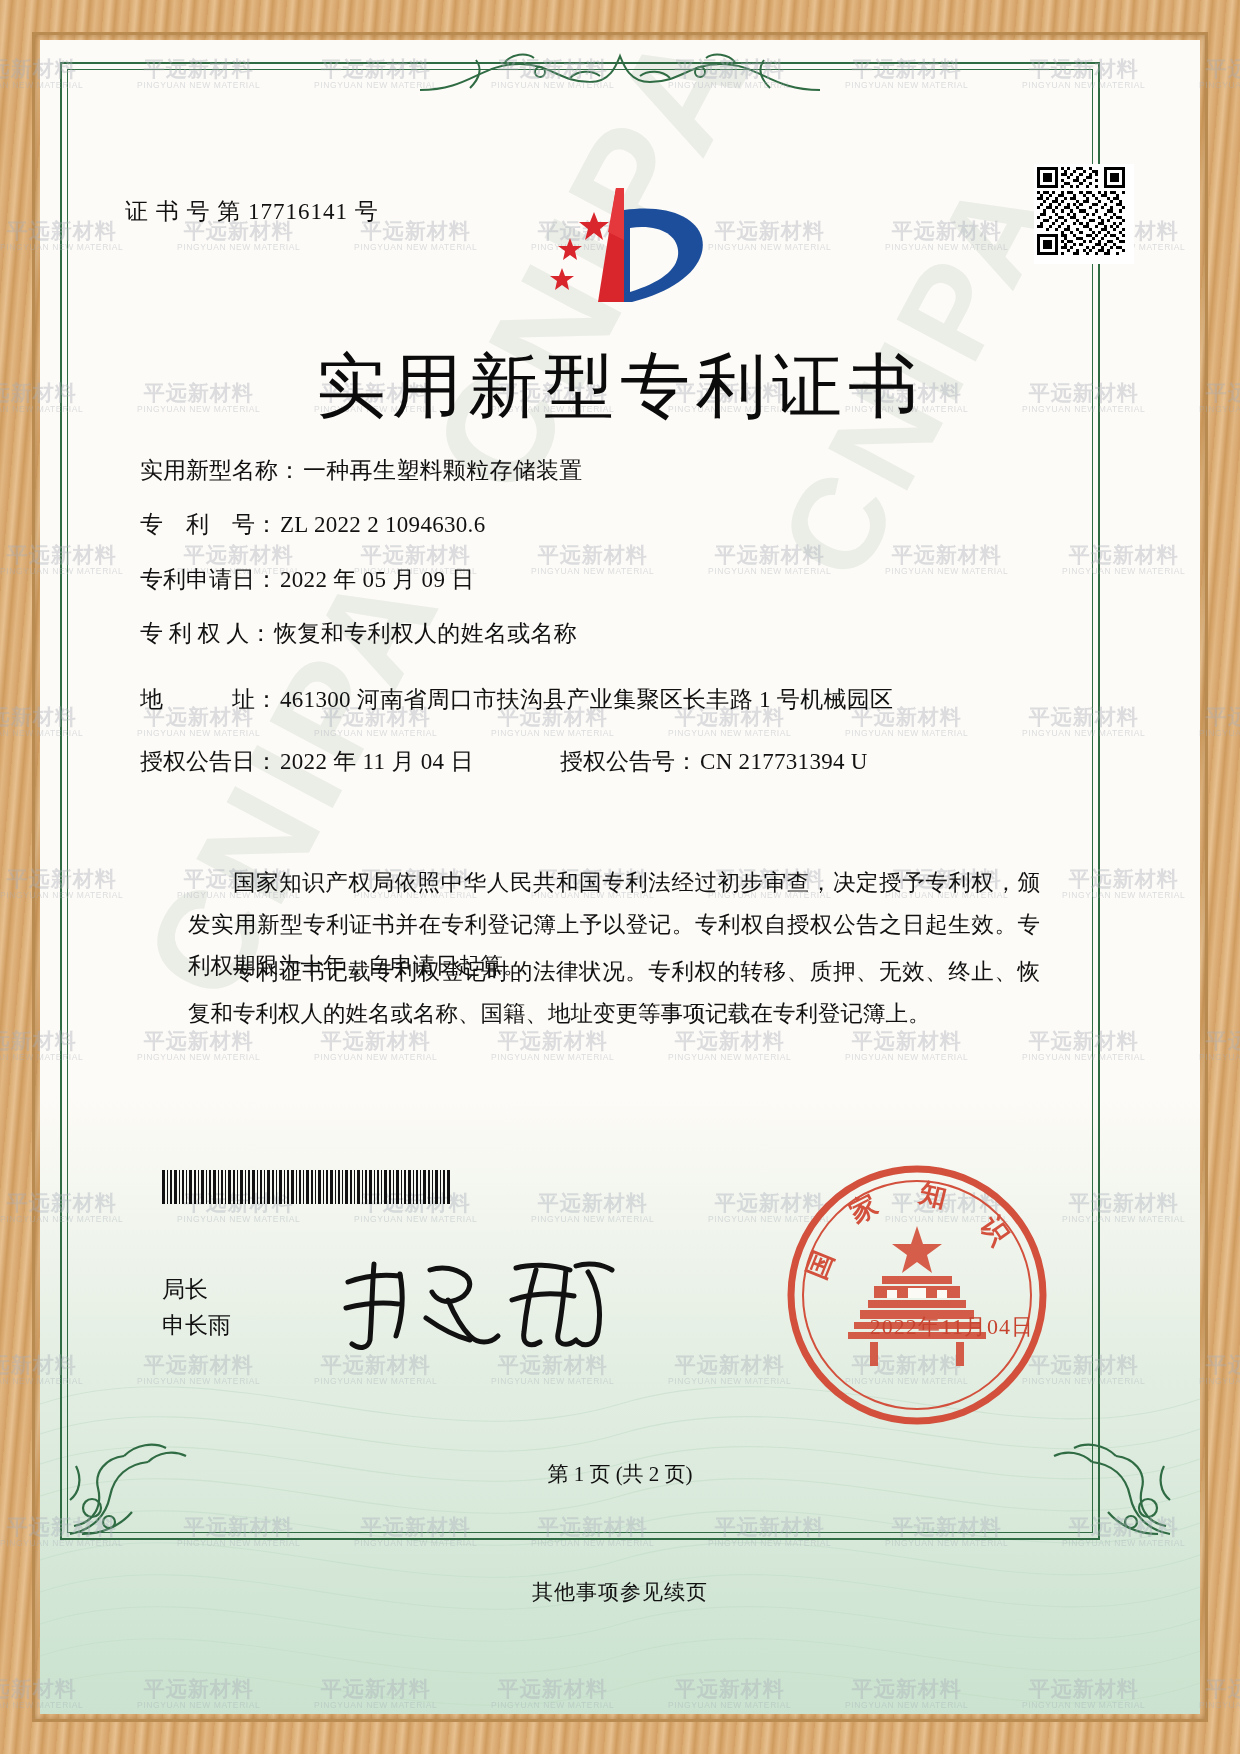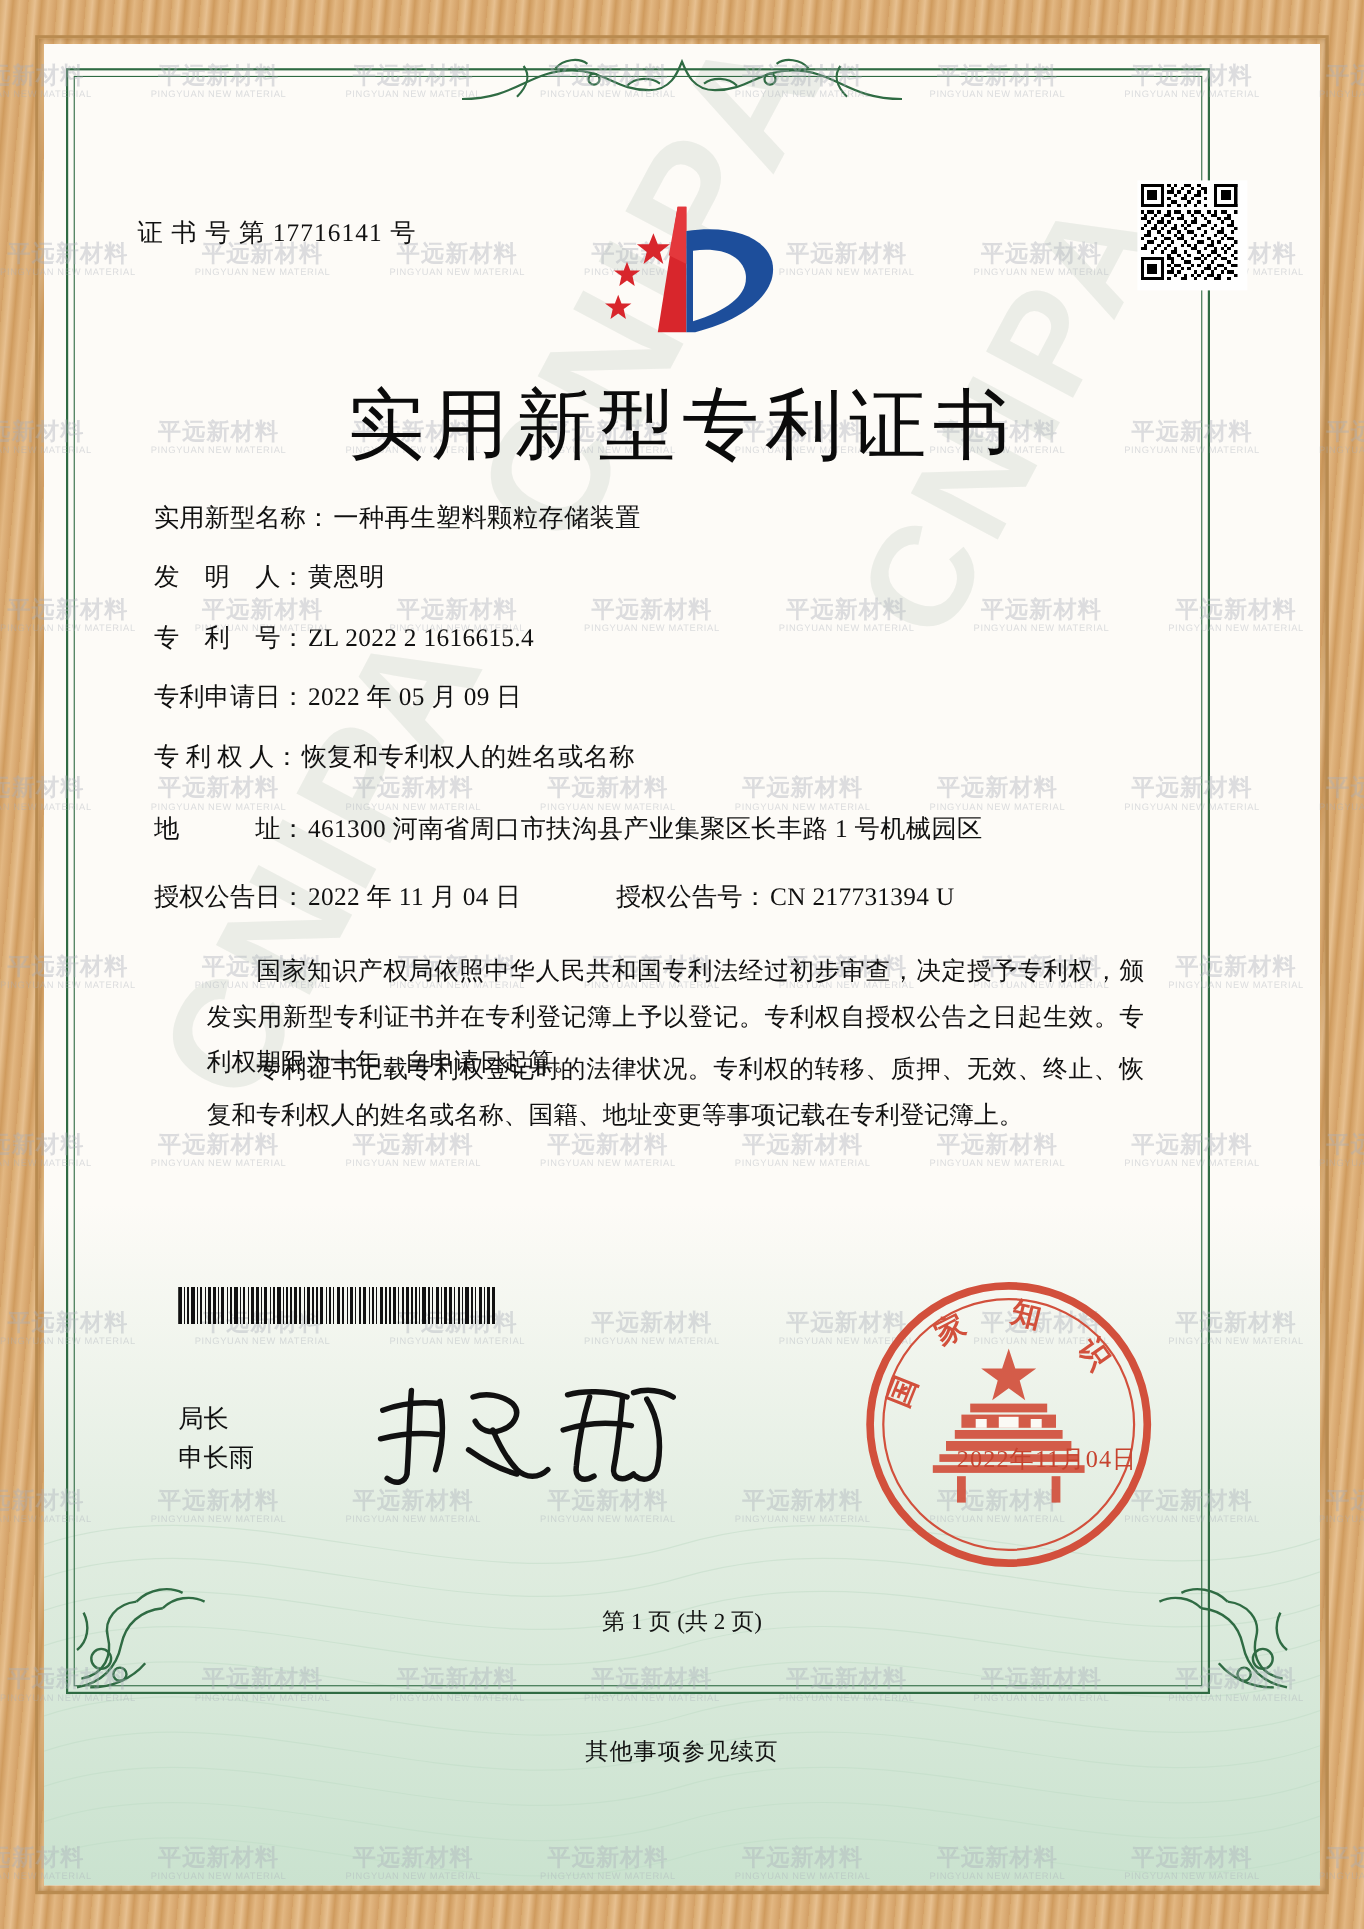--- a/index.html
+++ b/index.html
@@ -593,26 +593,22 @@
   </div>
 
   <div class="main-title">实用新型专利证书</div>
 
   <div class="fields">
     <div class="field-row">
       <span class="field-label">实用新型名称：</span>
       <span class="field-value">一种再生塑料颗粒存储装置</span>
     </div>
     <div class="field-row">
-      <span class="field-label">发　明　人：</span>
-      <span class="field-value">黄恩明</span>
-    </div>
-    <div class="field-row">
       <span class="field-label">专　利　号：</span>
-      <span class="field-value">ZL 2022 2 1616615.4</span>
+      <span class="field-value">ZL 2022 2 1094630.6</span>
     </div>
     <div class="field-row">
       <span class="field-label">专利申请日：</span>
       <span class="field-value">2022 年 05 月 09 日</span>
     </div>
     <div class="field-row">
       <span class="field-label">专 利 权 人：</span>
       <span class="field-value">恢复和专利权人的姓名或名称</span>
     </div>
     <div class="field-row" style="margin-bottom:24px;margin-top:36px;">

